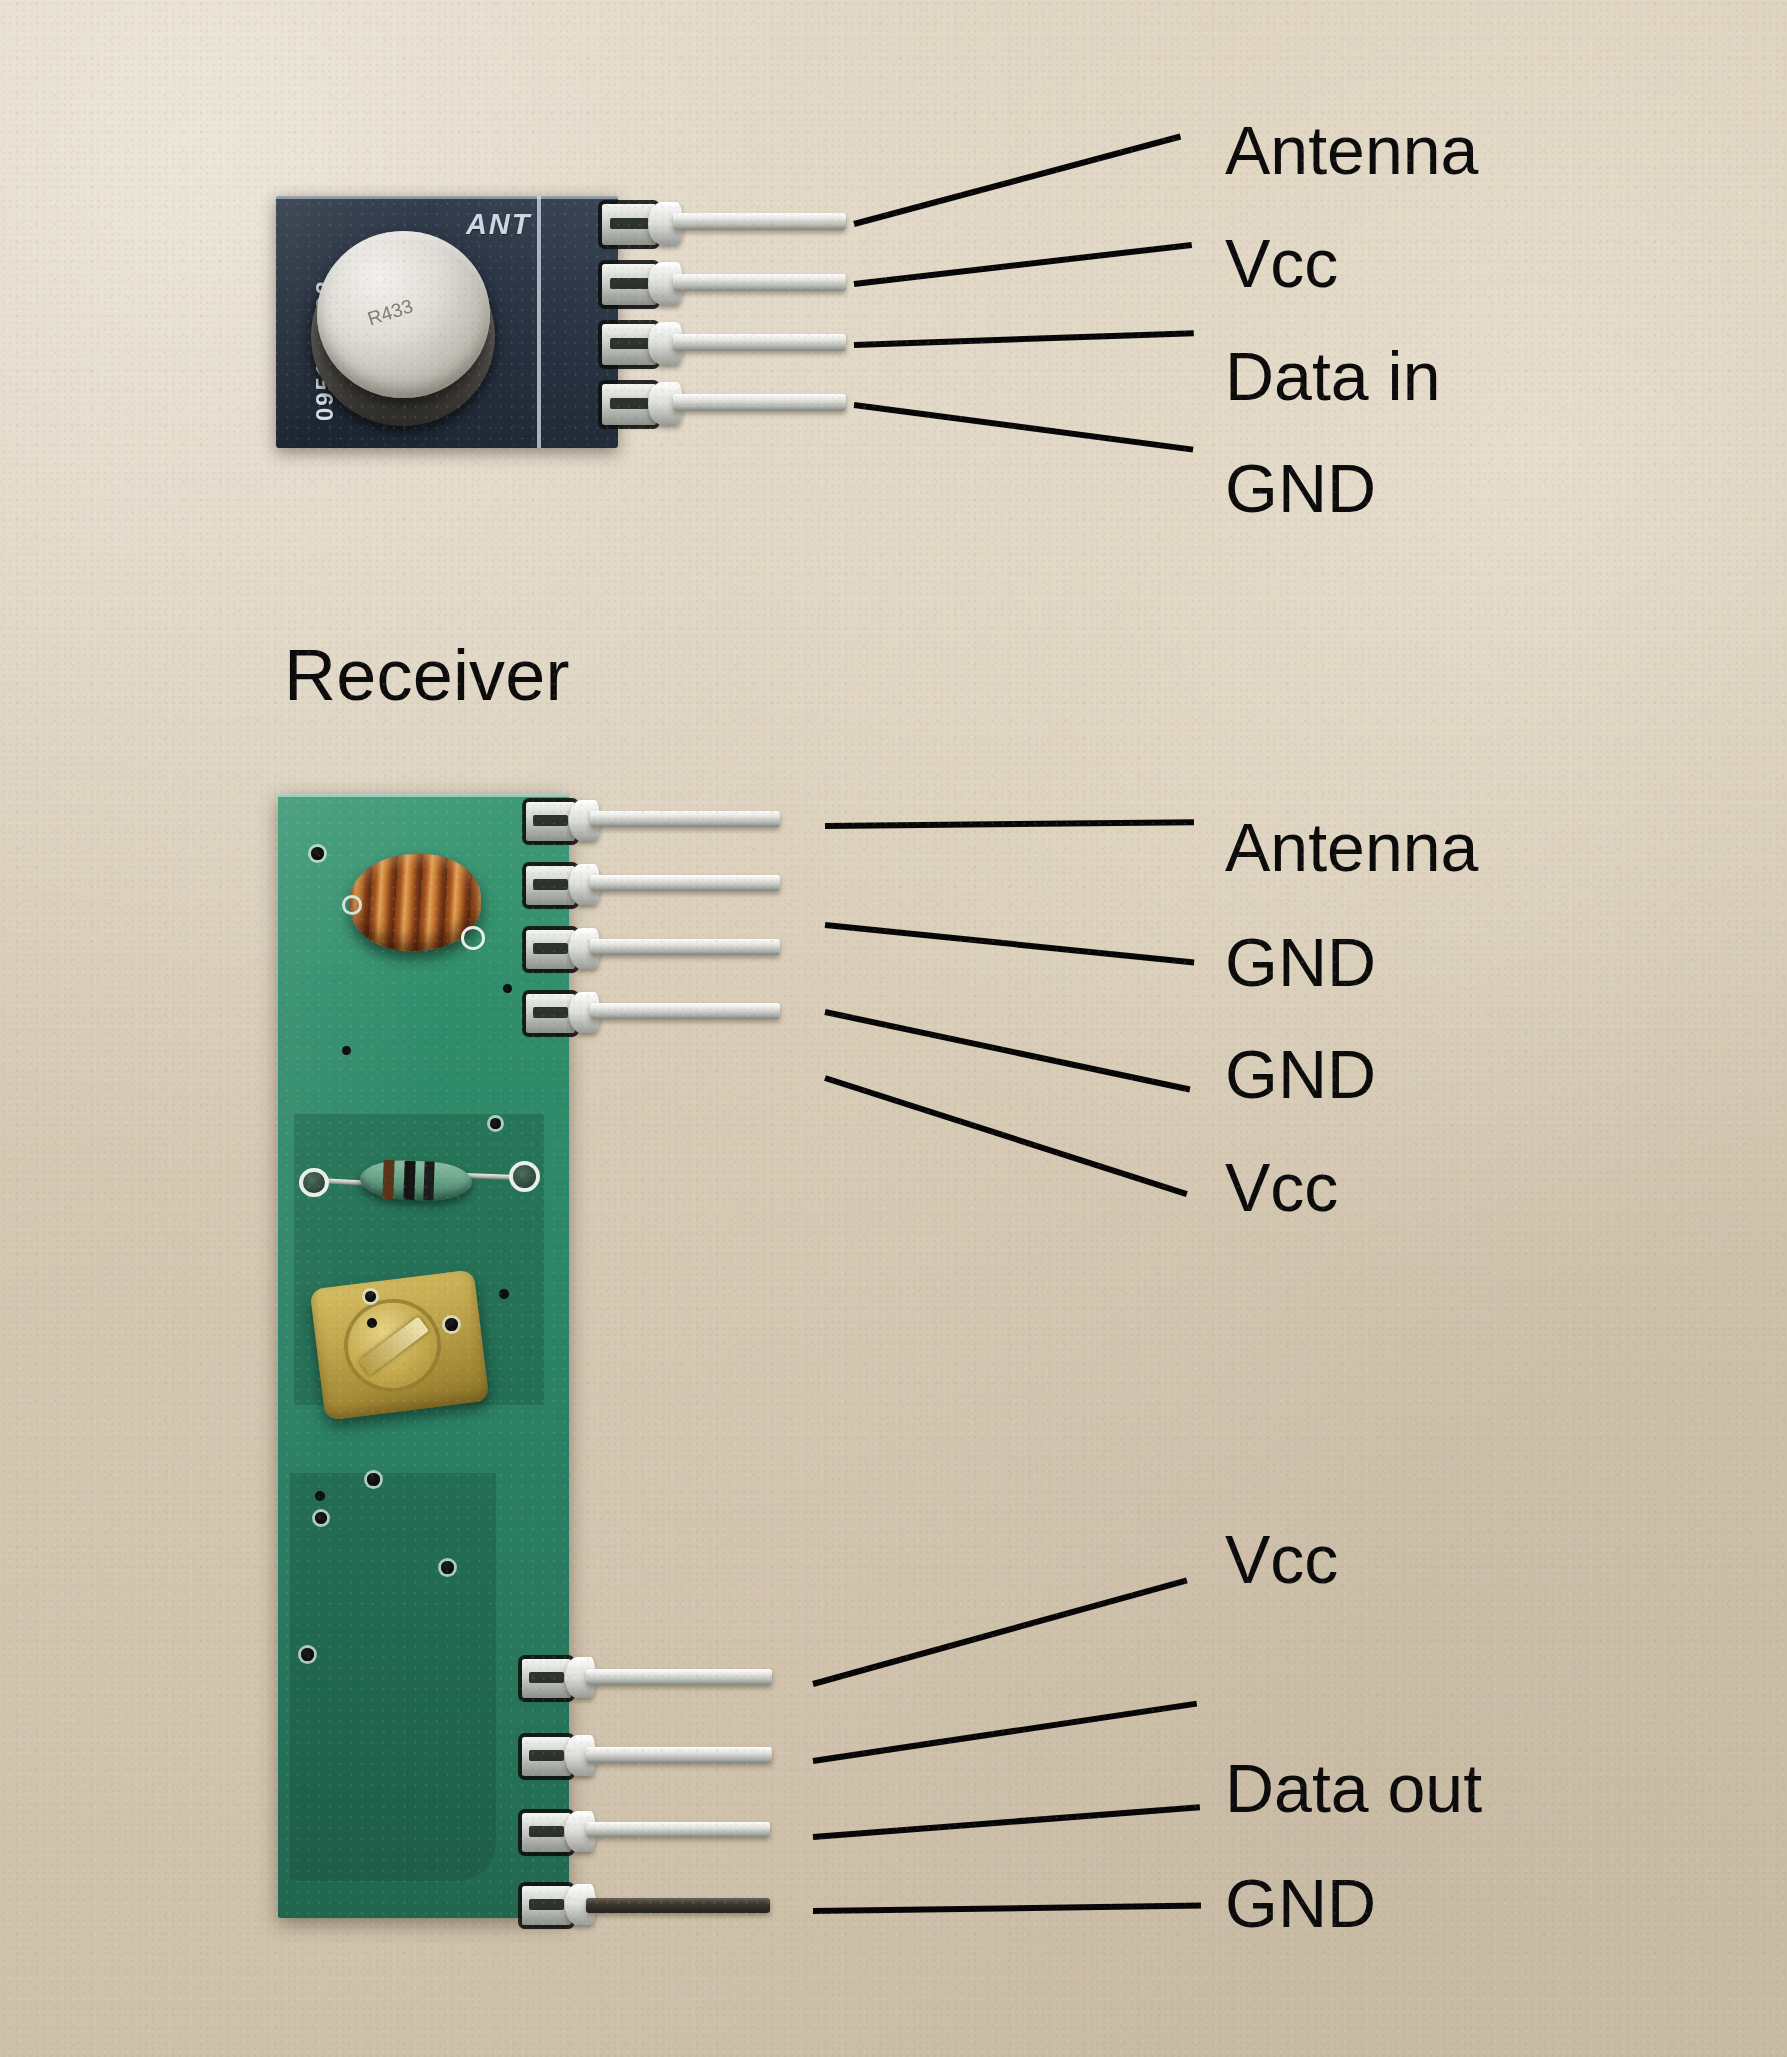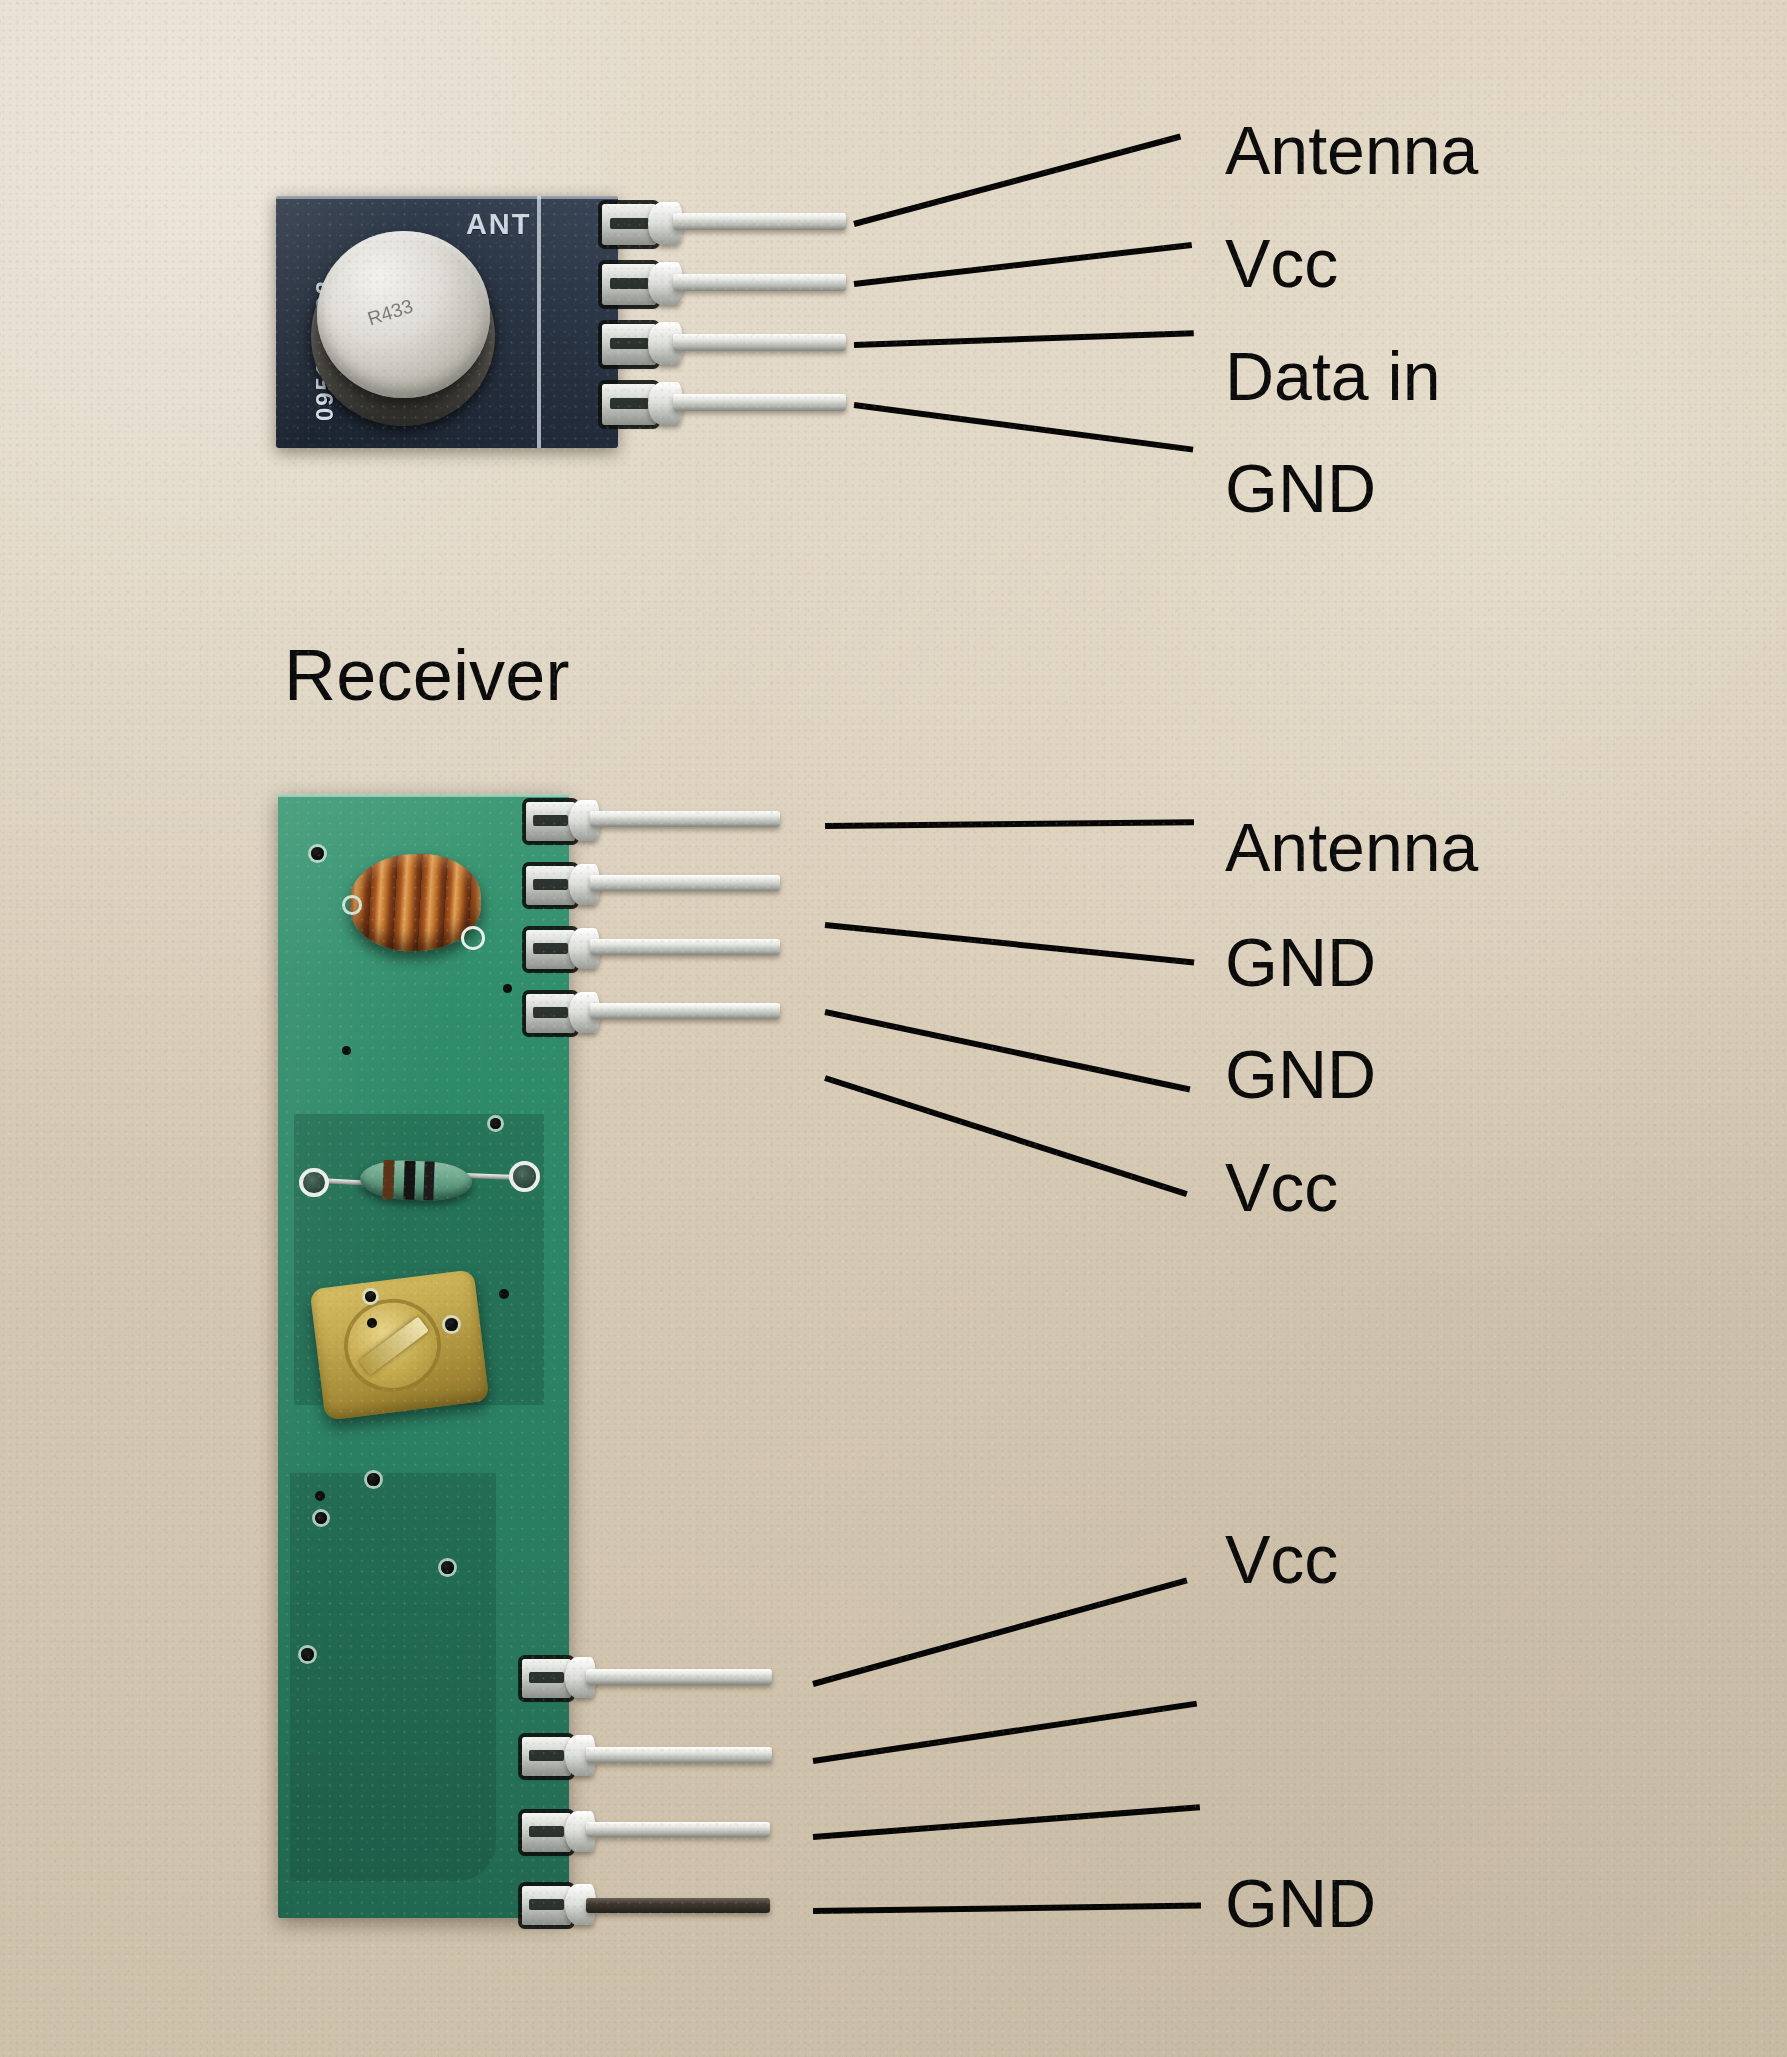--- a/index.html
+++ b/index.html
@@ -250,21 +250,21 @@
 <body>
 
 <div id="stage">
 
 
   <div class="tx-board" style="left:276px; top:196px; width:342px; height:252px;">
     <div class="tx-edge-hi"></div>
 
     <div class="tx-silk-ver" style="left:35px; top:225px;">0951 V1.02</div>
 
-    <div class="tx-silk-ant" style="left:190px; top:11.6px;">ANT</div>
+    <div class="tx-silk-ant" style="left:190px; top:11.6px;font-style:italic;">ANT</div>
 
     <div class="tx-silkline" style="left:261px; top:0; width:3.9px; height:252px;"></div>
 
     <div class="saw-rim" style="left:35px; top:50px; width:184px; height:180px;"></div>
     <div class="saw-can" style="left:41px; top:35px; width:173px; height:167px;">
       <div class="saw-mark" style="left:50px; top:70px;">R433</div>
     </div>
   </div>
 
   <div class="pad" style="left:602px; top:204px; width:54px; height:41px;">
@@ -401,17 +401,18 @@
   </div>
   <div class="pin-head" style="left:565px; top:1884px; width:31px; height:41px;"></div>
   <div class="pin dark" style="left:586px; top:1898px; width:184px; height:14.6px;"></div>
 
   <div class="leader" style="left:813px; top:1681px; width:388px; transform: rotate(-15.5deg);"></div>
   <div class="leader" style="left:813px; top:1758px; width:388px; transform: rotate(-8.5deg);"></div>
   <div class="leader" style="left:813px; top:1834px; width:388px; transform: rotate(-4.4deg);"></div>
   <div class="leader" style="left:813px; top:1908px; width:388px; transform: rotate(-0.8deg);"></div>
 
   <div class="lbl" style="left:1225px; top:1525px;">Vcc</div>
+  <div class="lbl" style="left:1225px; top:1754px;">Data out</div>
   <div class="lbl" style="left:1225px; top:1869px;">GND</div>
 
   <div id="grain"></div>
 </div>
 
 
 </body></html>

